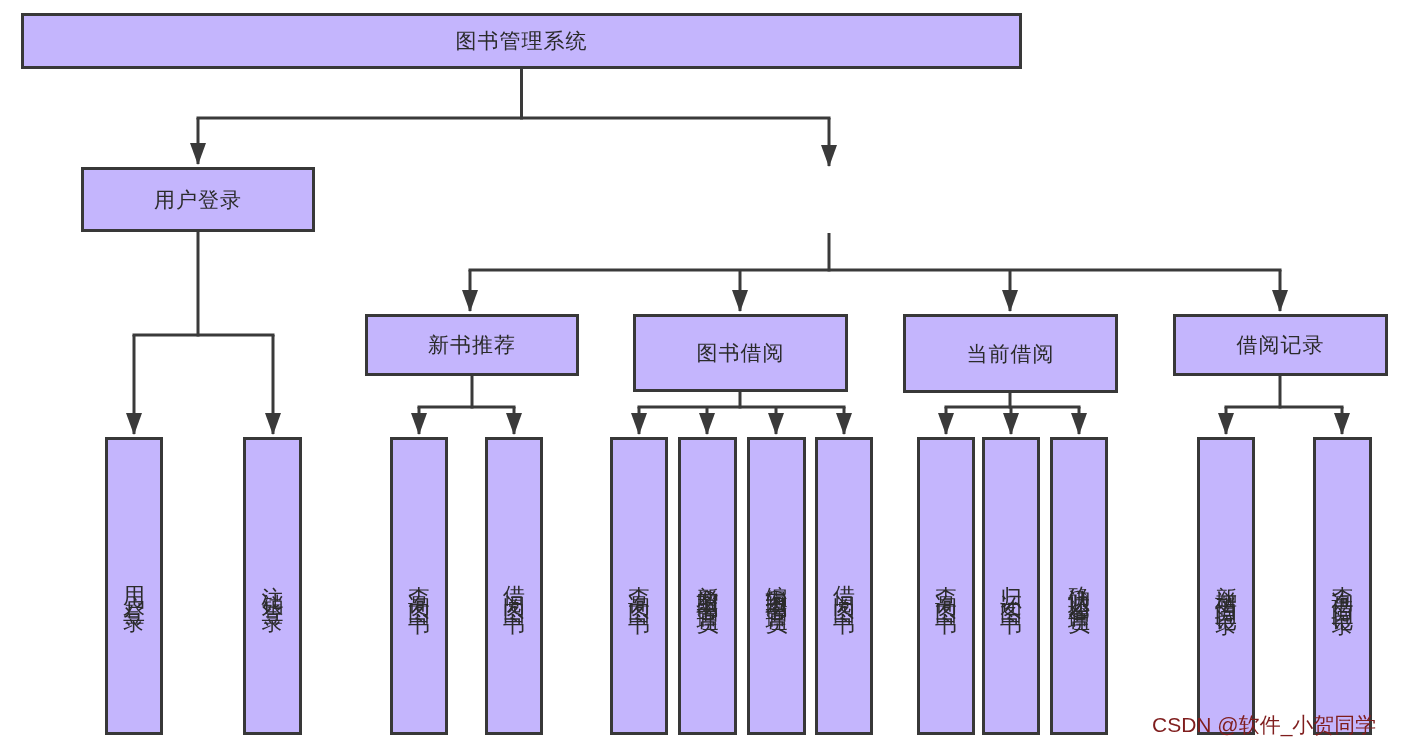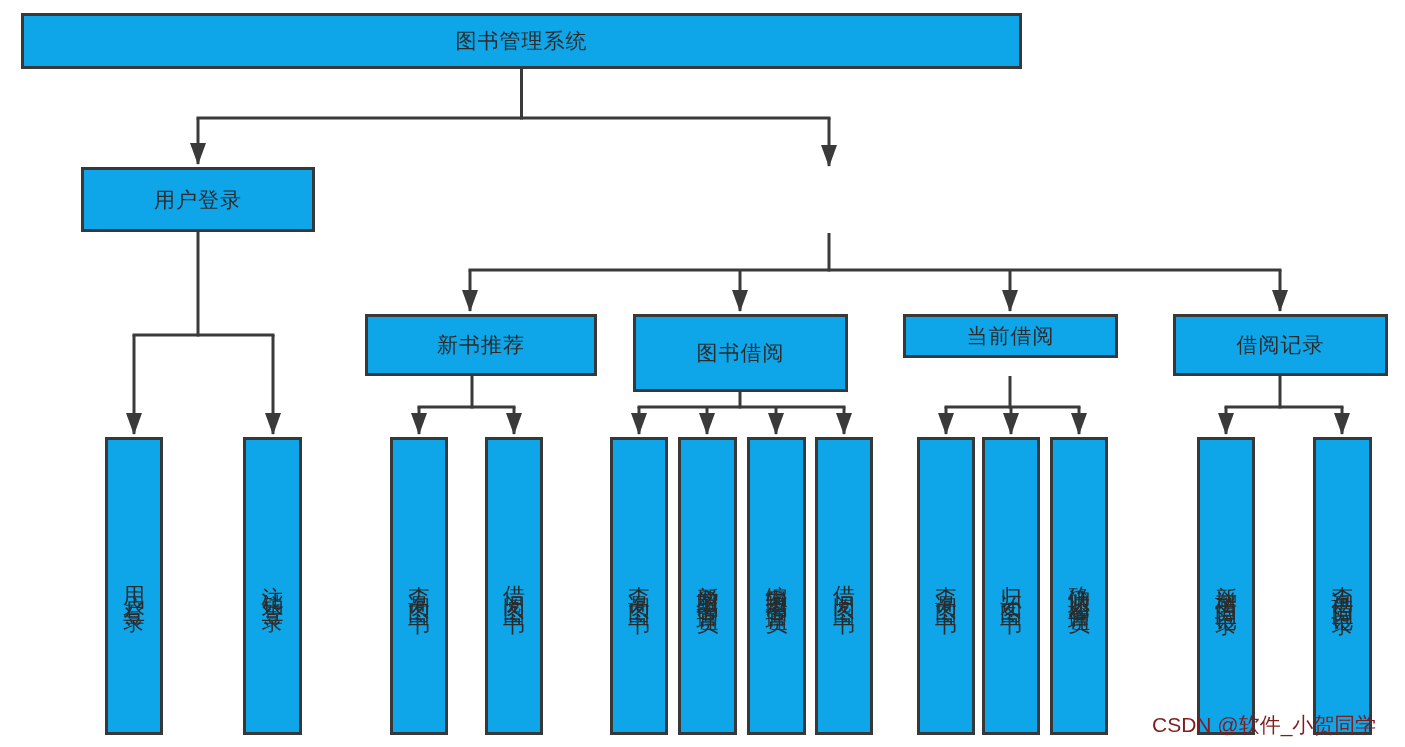--- a/index.html
+++ b/index.html
@@ -18,21 +18,21 @@
   #connectors {
     position: absolute;
     left: 0; top: 0;
     width: 1405px;
     height: 747px;
     z-index: 1;
   }
   .node {
     position: absolute;
     box-sizing: border-box;
-    background: #0ea5e9;
+    background: #c4b5fd;
     border: 3px solid #383838;
     color: #2b2b2b;
     display: flex;
     align-items: center;
     justify-content: center;
     z-index: 2;
     font-size: 21px;
     letter-spacing: 1px;
     text-align: center;
   }
@@ -122,23 +122,23 @@
         <line x1="1226" y1="407" x2="1226" y2="434" marker-end="url(#arrow)"></line>
         <line x1="1342" y1="407" x2="1342" y2="434" marker-end="url(#arrow)"></line>
       </g>
     </g>
   </svg>
 
   <div class="node" style="left:21px; top:13px; width:1001px; height:56px;">图书管理系统</div>
 
   <div class="node" style="left:81px; top:167px; width:234px; height:65px;">用户登录</div>
 
-  <div class="node" style="left:365px; top:314px; width:232px; height:62px;">新书推荐</div>
+  <div class="node" style="left:365px; top:314px; width:214px; height:62px;">新书推荐</div>
   <div class="node" style="left:633px; top:314px; width:215px; height:78px;">图书借阅</div>
-  <div class="node" style="left:903px; top:314px; width:215px; height:44px;">当前借阅</div>
+  <div class="node" style="left:903px; top:314px; width:215px; height:79px;">当前借阅</div>
   <div class="node" style="left:1173px; top:314px; width:215px; height:62px;">借阅记录</div>
 
   <div class="node leaf" style="left:105px; top:437px; width:58px; height:298px;">
     <span class="vtext">用户登录</span>
   </div>
   <div class="node leaf" style="left:243px; top:437px; width:59px; height:298px;">
     <span class="vtext">注销登录</span>
   </div>
 
   <div class="node leaf" style="left:390px; top:437px; width:58px; height:298px;">

